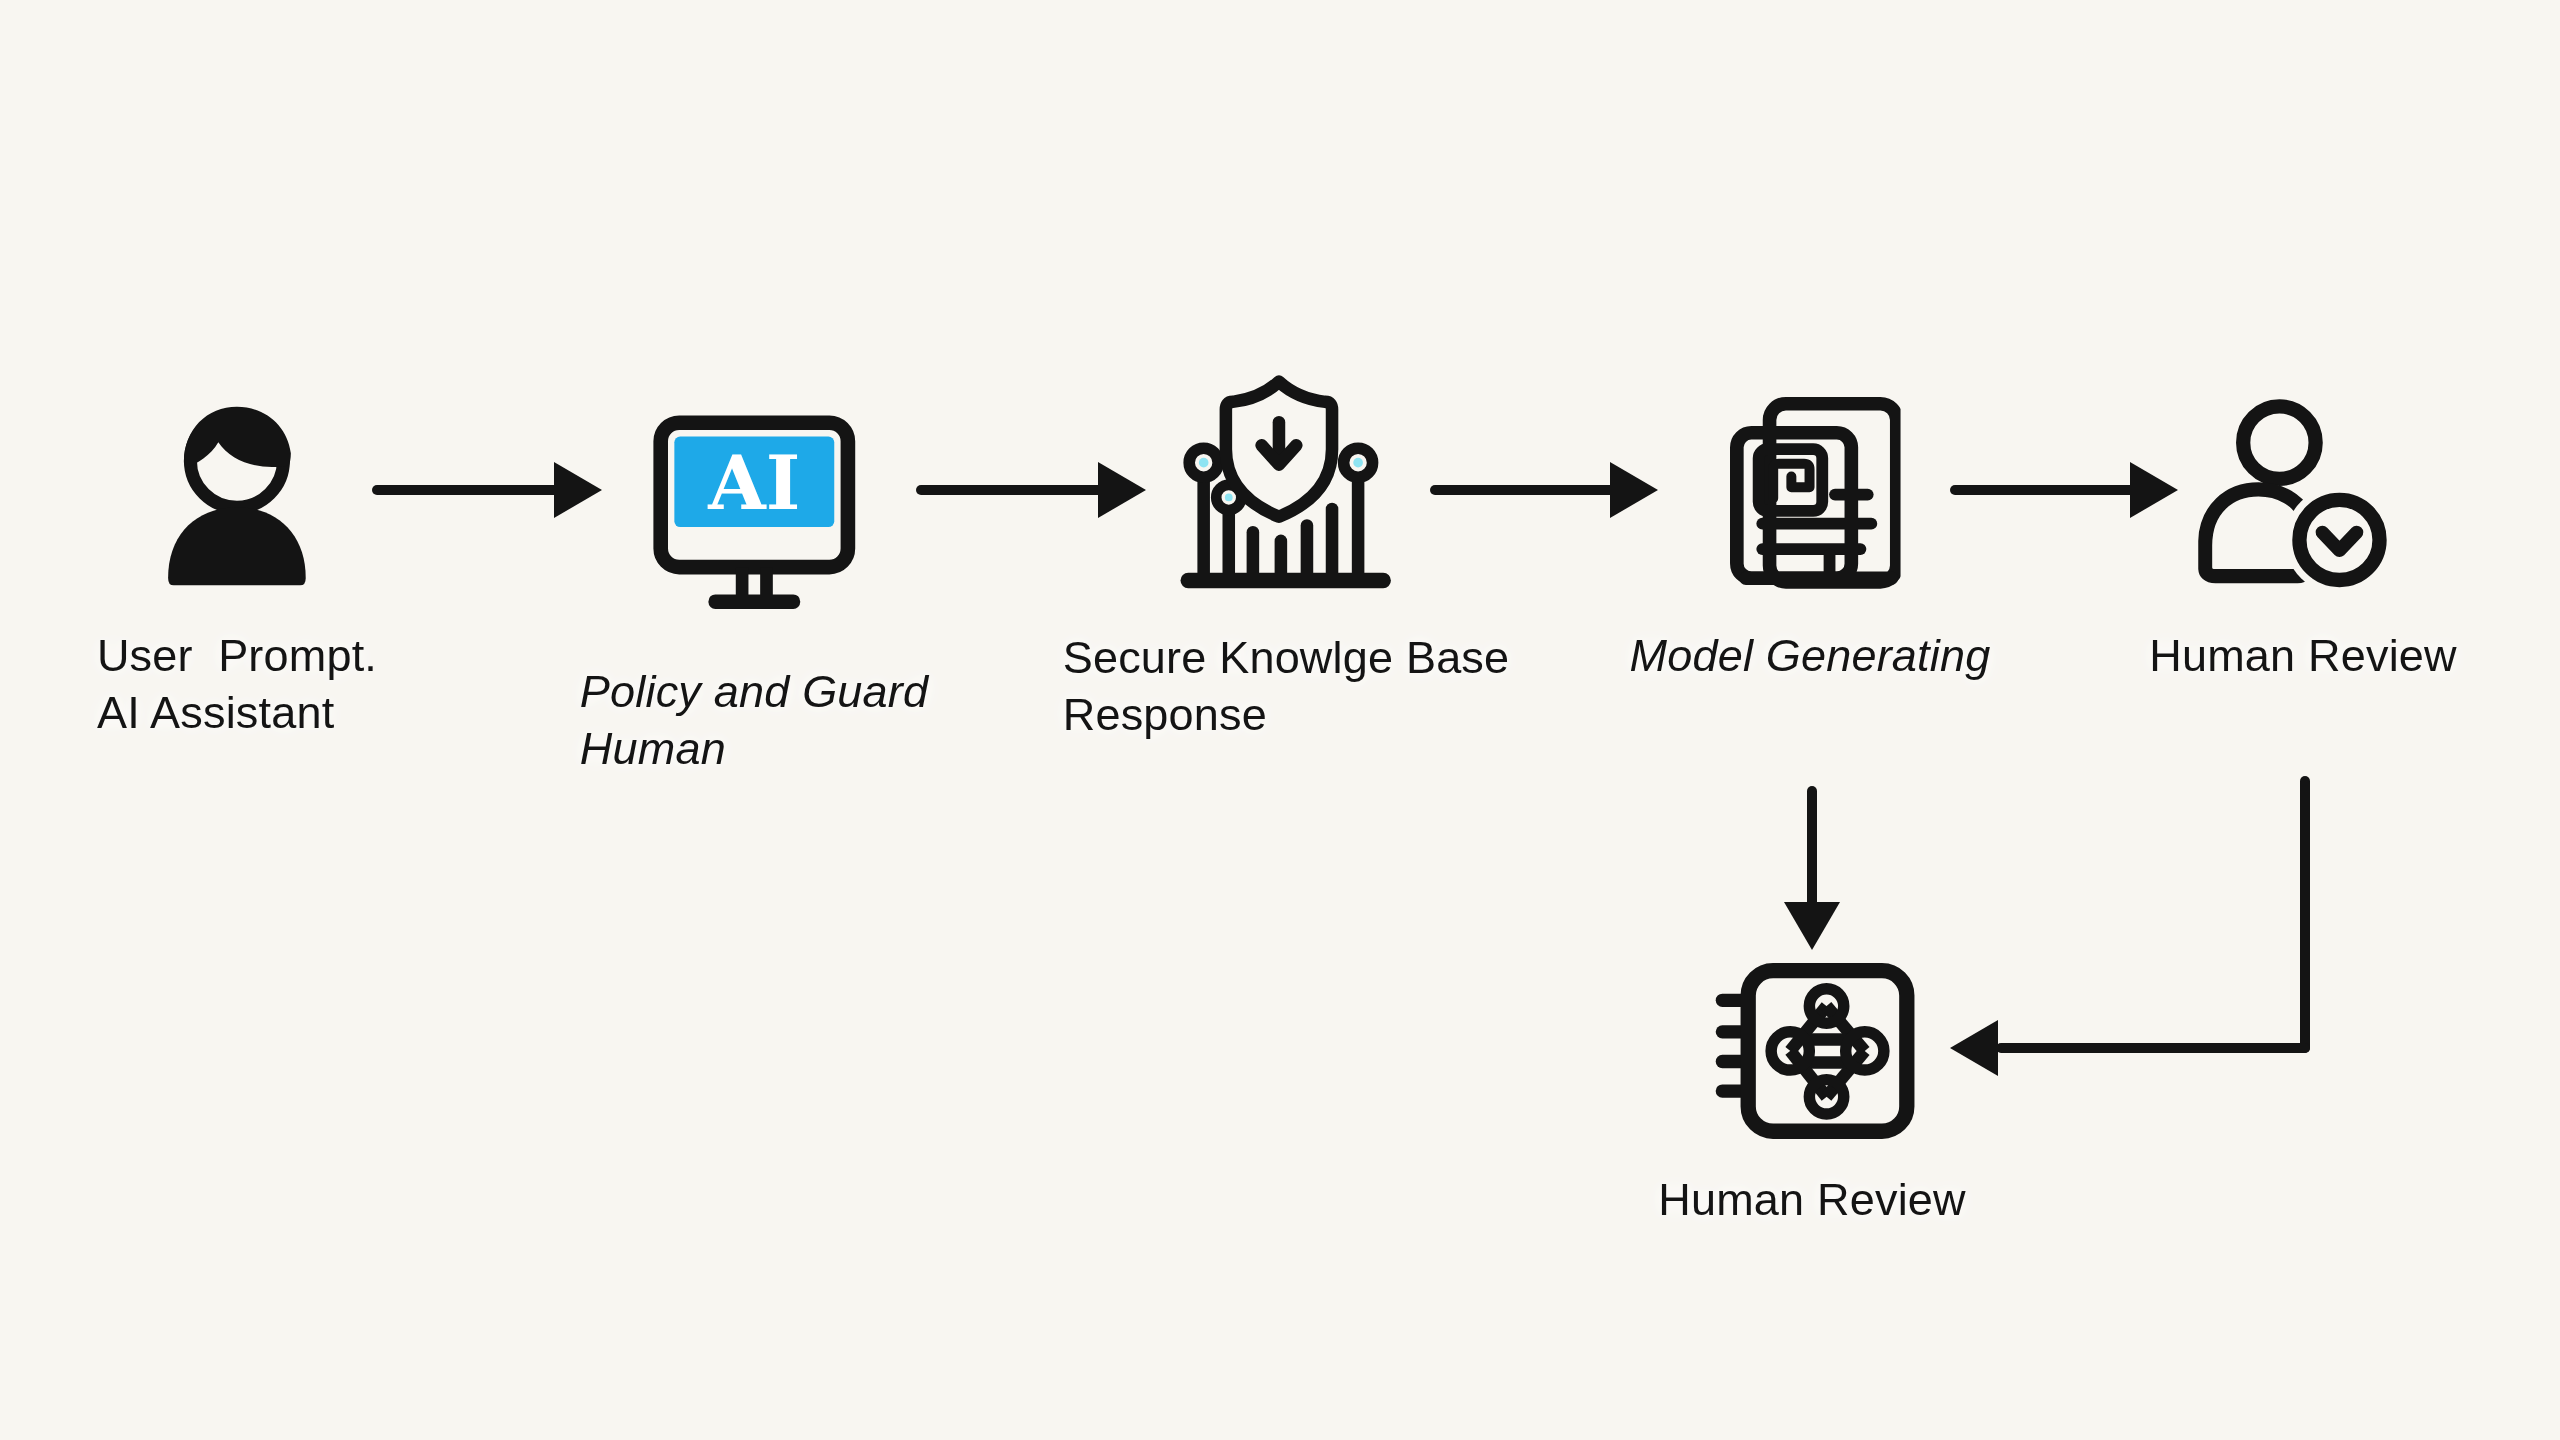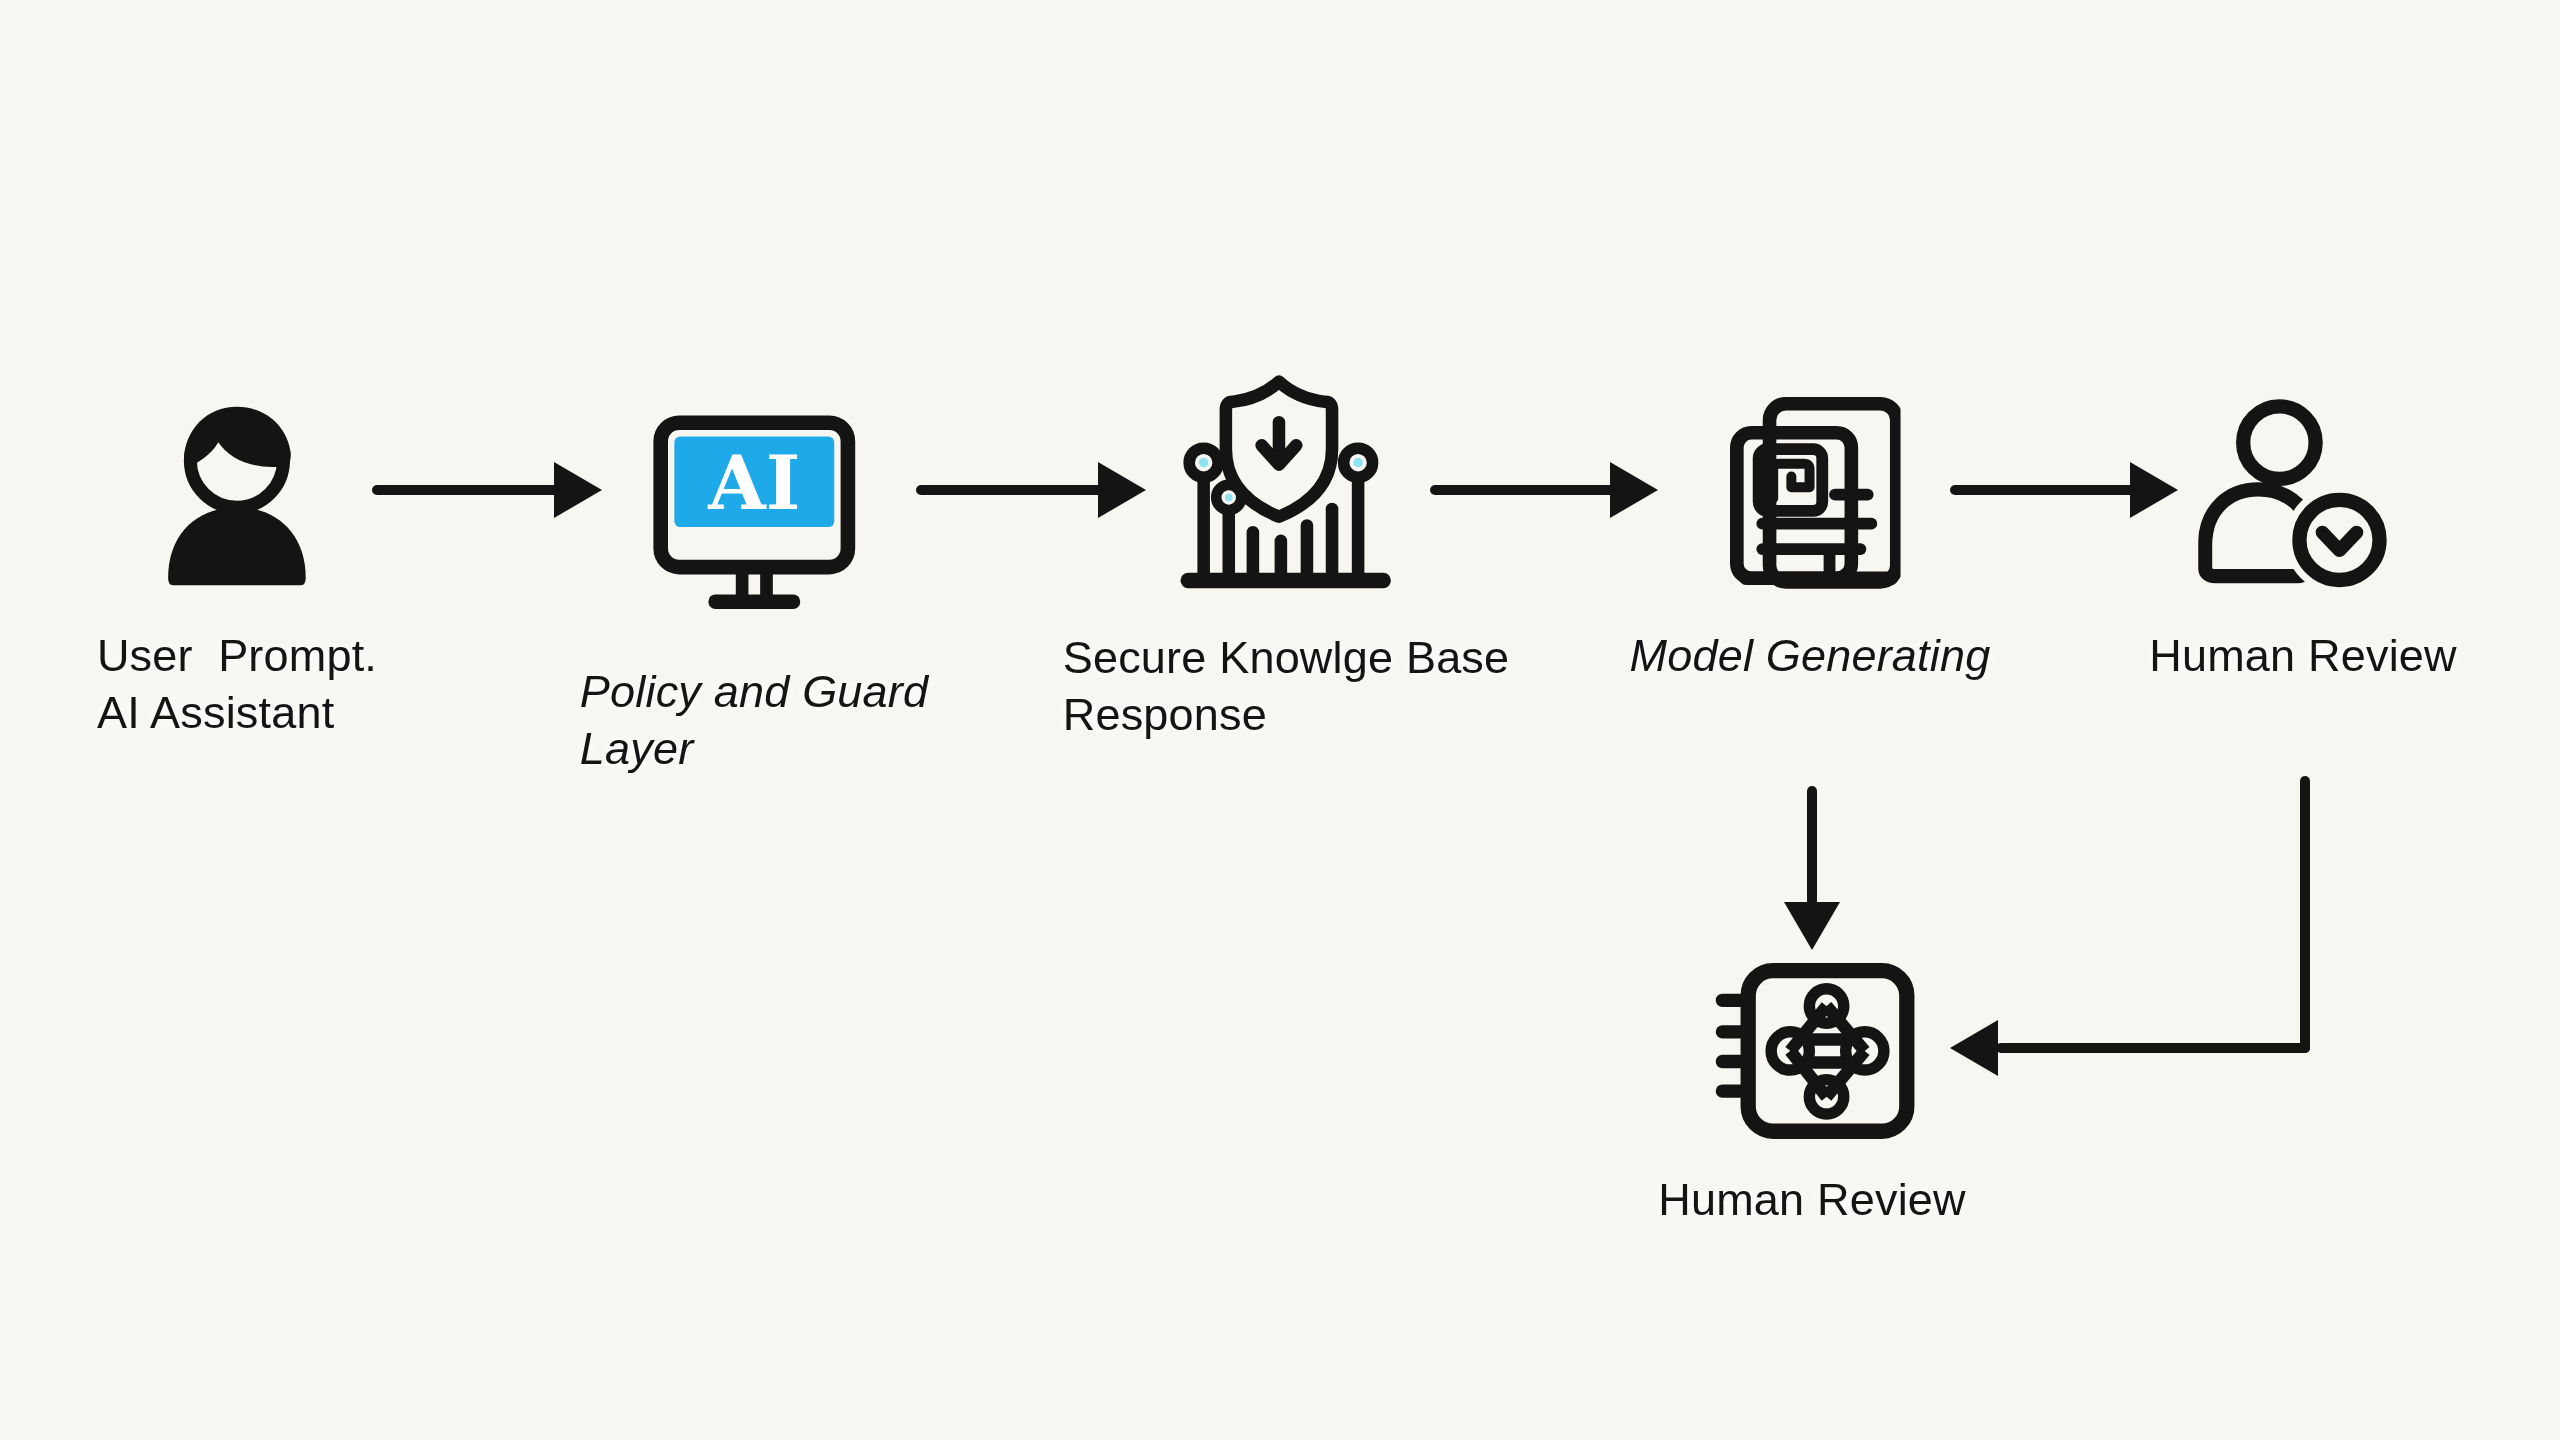--- a/index.html
+++ b/index.html
@@ -59,21 +59,21 @@
     <svg class="icon" width="205" height="195" viewBox="0 0 210 200">
       <rect x="9" y="9" width="192" height="148" rx="19" fill="#fff" class="ink-stroke" stroke-width="15"></rect>
       <rect x="23" y="23" width="164" height="93" rx="6" fill="var(--accent)"></rect>
       <text x="105" y="97" font-size="76" fill="#fff" text-anchor="middle">AI</text>
       <rect x="86" y="157" width="13" height="30" class="ink-fill"></rect>
       <rect x="111" y="157" width="13" height="30" class="ink-fill"></rect>
       <rect x="58" y="185" width="94" height="15" rx="7" class="ink-fill"></rect>
     </svg>
     <div class="label" style="margin-top:54px;font-style:italic;">
       <div class="line">Policy and Guard</div>
-      <div class="line">Layer</div>
+      <div class="line">Human</div>
     </div>
   </div>
 
   <div class="node" style="left:1286px;top:366px;">
     <svg class="icon" width="222" height="232" viewBox="0 0 230 240">
       <defs>
         <linearGradient id="gshield" x1="0" y1="0" x2="0" y2="1">
           <stop offset="0" class="g-top"></stop>
             <stop offset="1" class="g-bot"></stop>
         </linearGradient>

